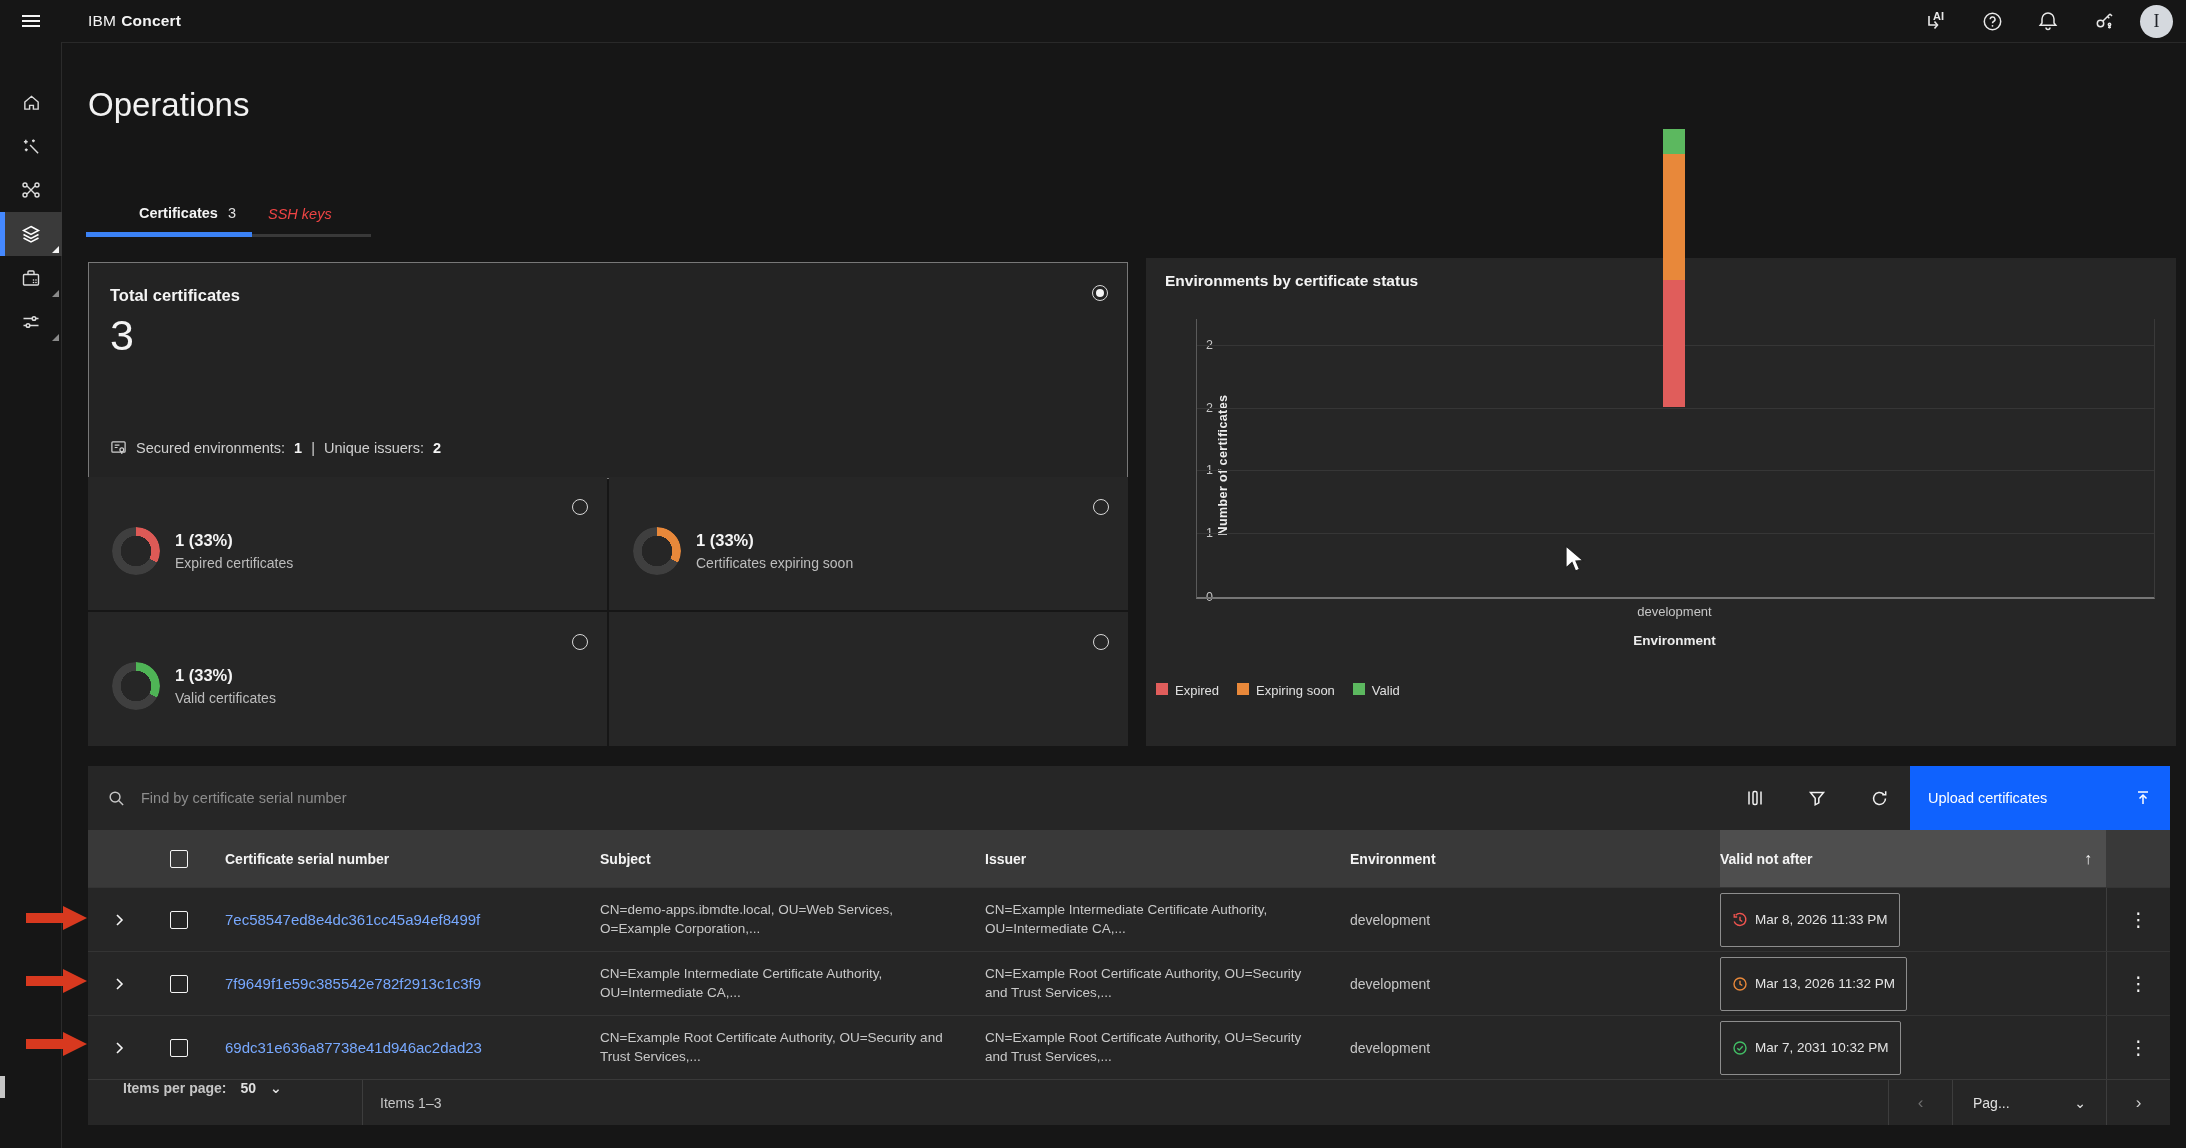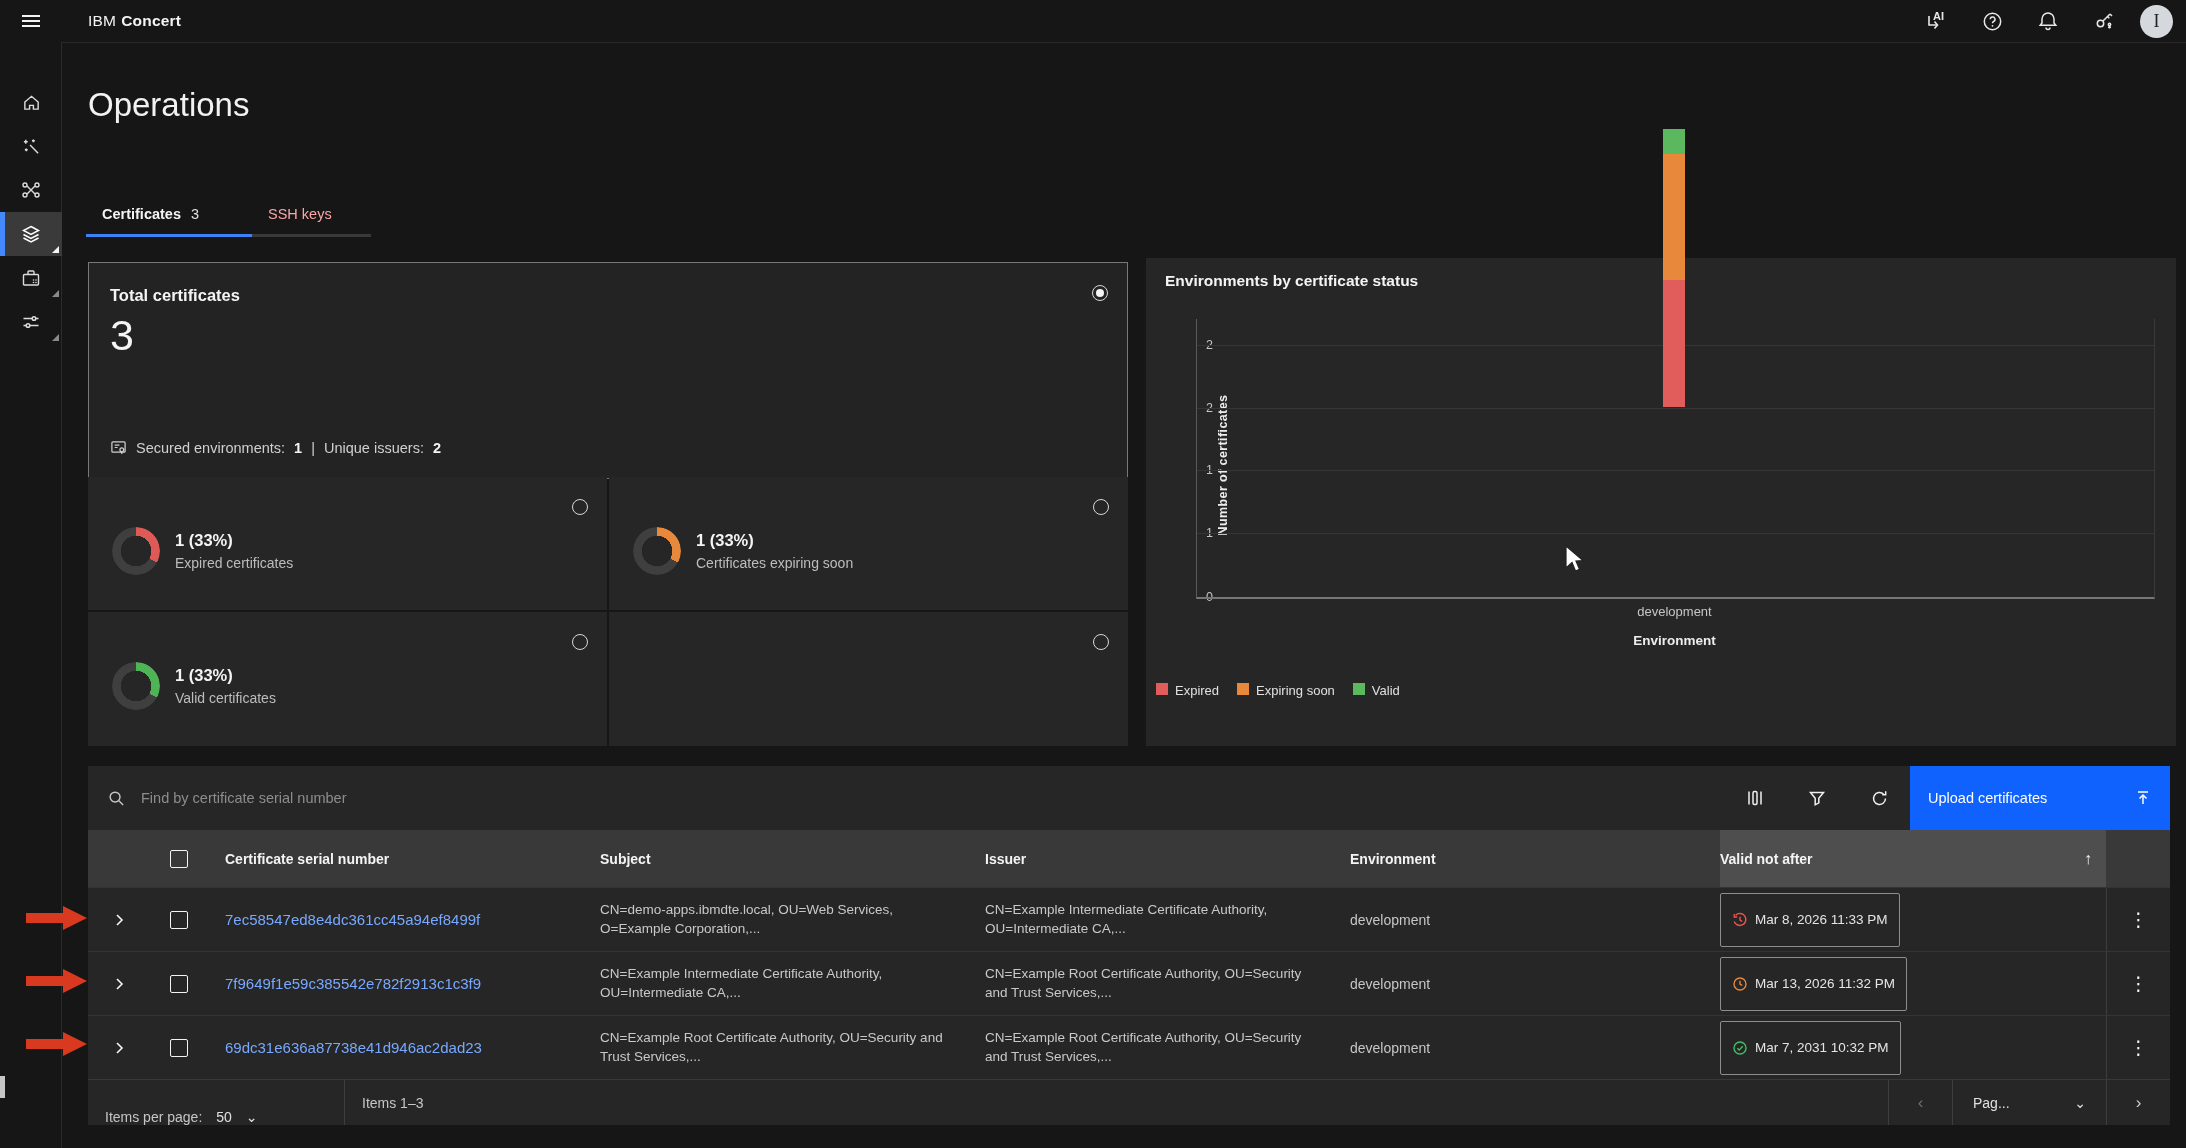--- a/index.html
+++ b/index.html
@@ -25,22 +25,22 @@
            border-right:1px solid #2b2b2b;padding-top:38px;box-sizing:border-box;}
   .side-item{position:relative;width:62px;height:44px;display:flex;align-items:center;justify-content:center;color:#dcdcdc;}
   .side-item.active{background:#3a3a3a;color:#fff;}
   .side-item.active::before{content:"";position:absolute;left:0;top:0;width:5px;height:100%;background:#4589ff;}
   .corner{position:absolute;right:3px;bottom:3px;width:0;height:0;border-left:7px solid transparent;border-bottom:7px solid #8a8a8a;}
   .side-item.active .corner{border-bottom-color:#f4f4f4;}
   
   .page-title{position:absolute;left:88px;top:86px;font-size:33px;font-weight:400;color:#f2f2f2;}
   .tabs{position:absolute;left:86px;top:193px;display:flex;height:44px;}
   .tab{display:flex;align-items:center;padding:0 16px;box-sizing:border-box;font-size:14.5px;}
-  .tab.active{width:166px;border-bottom:3px solid #3b82f6;font-weight:700;color:#f4f4f4;}
-  .tab.inactive{width:119px;border-bottom:3px solid #393939;color:#fca5a5;}
+  .tab.active{width:166px;border-bottom:5px solid #3b82f6;font-weight:700;color:#f4f4f4;justify-content:flex-end;}
+  .tab.inactive{width:119px;border-bottom:3px solid #393939;color:#ef4444;font-style:italic;}
   .tab .count{font-weight:400;margin-left:10px;color:#e0e0e0;}
   
   .summary{position:absolute;left:88px;top:258px;width:1040px;height:488px;}
   .total-card{position:absolute;left:0;top:4px;width:1040px;height:217px;background:#232323;
               border:1px solid #787878;box-sizing:border-box;}
   .total-card h3{margin:0;position:absolute;left:21px;top:23px;font-size:16.5px;font-weight:700;}
   .total-value{position:absolute;left:21px;top:48px;font-size:43px;font-weight:300;color:#f4f4f4;}
   .total-foot{position:absolute;left:21px;bottom:22px;display:flex;align-items:center;gap:9px;
               font-size:14.5px;color:#d0d0d0;}
   .total-foot b{color:#f4f4f4;}
@@ -98,21 +98,21 @@
   .expand{display:flex;justify-content:center;color:#f4f4f4;cursor:pointer;}
   .serial{color:#78a9ff;font-size:15px;white-space:nowrap;overflow:hidden;cursor:pointer;}
   .twoline{font-size:13.5px;line-height:1.4;padding-right:30px;color:#c8c8c8;}
   .kebab-cell{align-self:stretch;display:flex;align-items:center;justify-content:center;
               border-left:1px solid #3d3d3d;color:#f4f4f4;font-size:19px;letter-spacing:0;cursor:pointer;}
   .thead .kebab-cell{border-left:none;}
   .badge{display:inline-flex;align-items:center;gap:7px;border:1px solid #8d8d8d;border-radius:2px;
          padding:18px 11px;font-size:13.5px;color:#e4e4e4;background:transparent;white-space:nowrap;}
   .pagination{height:45px;background:#262626;border-top:1px solid #393939;display:flex;align-items:stretch;
               font-size:14px;color:#c6c6c6;}
-  .pg-left{display:flex;align-items:flex-end;padding-left:17px;width:239px;}
+  .pg-left{display:flex;align-items:flex-start;padding-left:35px;width:239px;font-weight:bold;}
   .pg-sel{display:flex;align-items:center;gap:14px;margin-left:14px;color:#e0e0e0;cursor:pointer;}
   .pg-div{border-left:1px solid #3d3d3d;}
   .pg-range{display:flex;align-items:center;padding-left:17px;flex:1;}
   .pg-btn{width:63px;display:flex;align-items:center;justify-content:center;font-size:17px;cursor:pointer;}
   .pg-prev{color:#6f6f6f;}
   .pg-next{color:#d0d0d0;}
   .pg-page{width:153px;display:flex;align-items:center;justify-content:space-between;
            padding:0 20px;box-sizing:border-box;color:#e0e0e0;cursor:pointer;}
   
   .annot-arrow{position:absolute;left:26px;}

